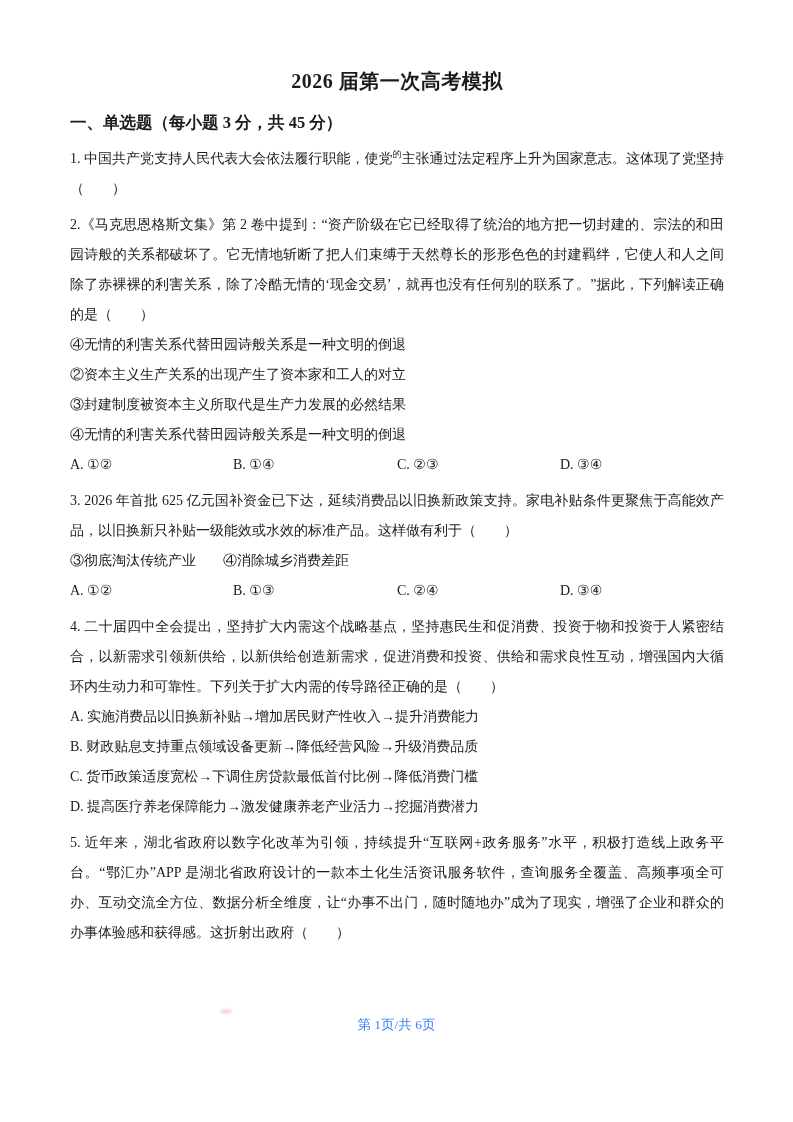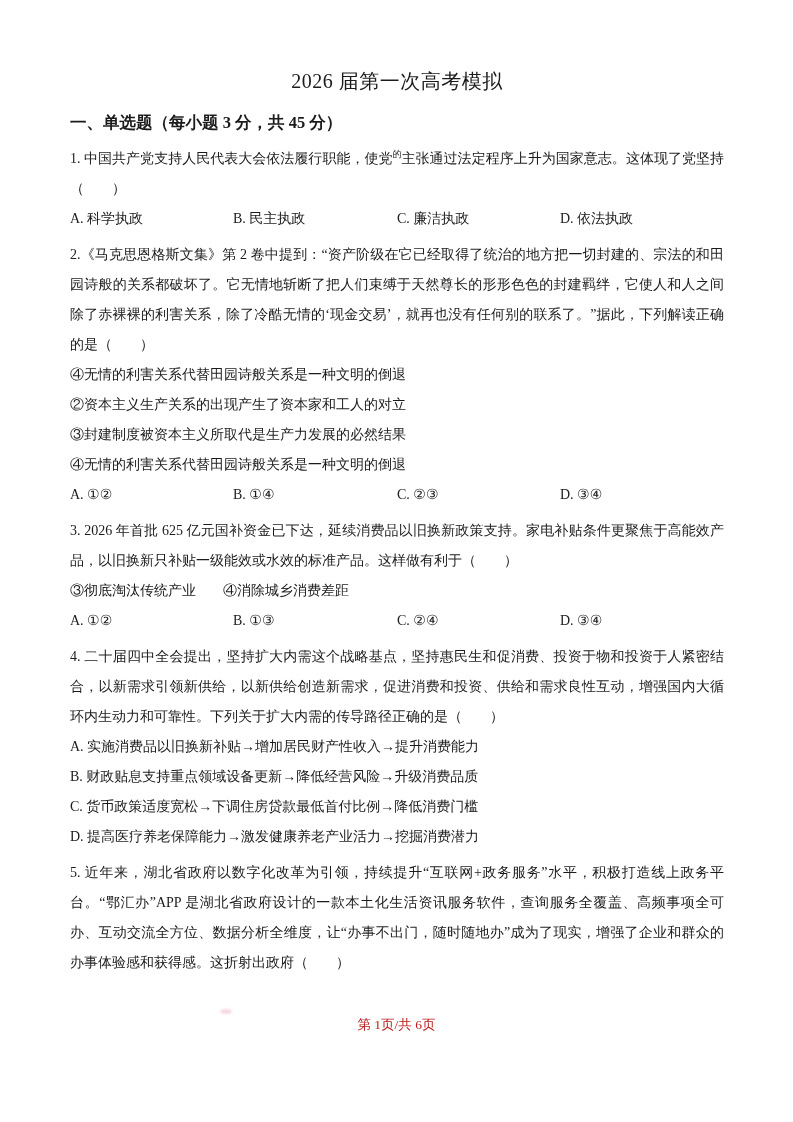--- a/index.html
+++ b/index.html
@@ -17,21 +17,21 @@
   .content {
     position: absolute;
     left: 70px;
     top: 66px;
     width: 654px;
   }
   .doc-title {
     margin: 0;
     font-size: 20px;
     line-height: 30px;
-    font-weight: 400;
+    font-weight: 700;
     text-align: center;
     letter-spacing: 0.5px;
   }
   .section-heading {
     margin: 14px 0 8px 0;
     font-size: 16.5px;
     line-height: 26px;
     font-weight: 700;
   }
   .q { margin-top: 6px; }
@@ -58,21 +58,21 @@
     vertical-align: 6px;
     line-height: 0;
   }
   .footer {
     position: absolute;
     left: 0;
     top: 1016px;
     width: 100%;
     text-align: center;
     font-size: 13.5px;
-    color: #b91c1c;
+    color: #3b82f6;
   }
   .artifact {
     position: absolute;
     left: 220px;
     top: 1009px;
     width: 12px;
     height: 5px;
     background: #efb9c6;
     opacity: 0.55;
     border-radius: 50%;
@@ -84,26 +84,20 @@
 
 <div class="page">
   <div class="content">
 
     <h1 class="doc-title">2026 届第一次高考模拟</h1>
 
     <h2 class="section-heading">一、单选题（每小题 3 分，共 45 分）</h2>
 
     <div class="q">
       <p class="stem"><span>1. 中国共产党支持人民代表大会依法履行职能，使党</span><sup class="sup">的</sup><span>主张通过法定程序上升为国家意志。这体现了党坚持（　　）</span></p>
-      <div class="opts4">
-        <span>A. 科学执政</span>
-        <span>B. 民主执政</span>
-        <span>C. 廉洁执政</span>
-        <span>D. 依法执政</span>
-      </div>
     </div>
 
     <div class="q">
       <p class="stem">2.《马克思恩格斯文集》第 2 卷中提到：“资产阶级在它已经取得了统治的地方把一切封建的、宗法的和田园诗般的关系都破坏了。它无情地斩断了把人们束缚于天然尊长的形形色色的封建羁绊，它使人和人之间除了赤裸裸的利害关系，除了冷酷无情的‘现金交易’，就再也没有任何别的联系了。”据此，下列解读正确的是（　　）</p>
       <p class="item-line">④无情的利害关系代替田园诗般关系是一种文明的倒退</p>
       <p class="item-line">②资本主义生产关系的出现产生了资本家和工人的对立</p>
       <p class="item-line">③封建制度被资本主义所取代是生产力发展的必然结果</p>
       <p class="item-line">④无情的利害关系代替田园诗般关系是一种文明的倒退</p>
       <div class="opts4">
         <span>A. ①②</span>

